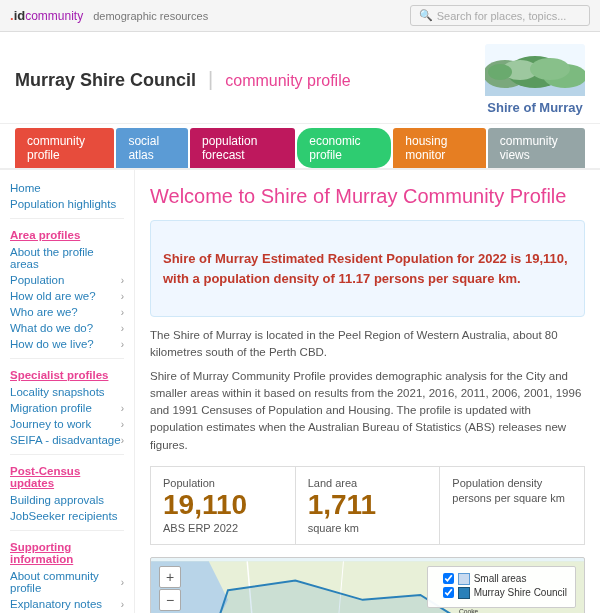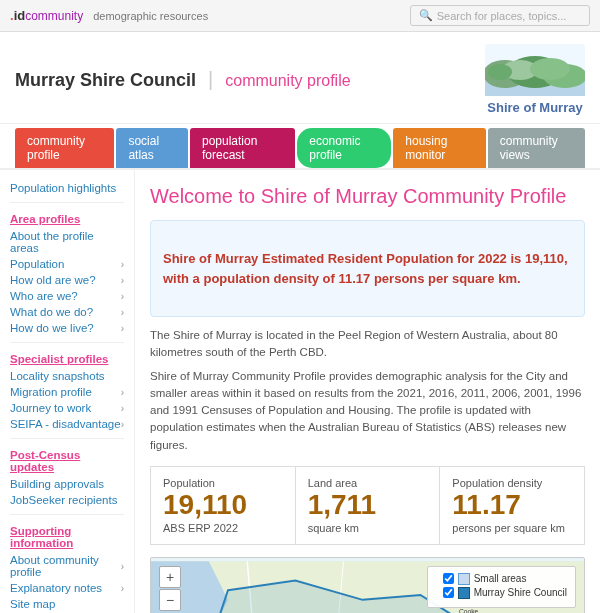--- a/index.html
+++ b/index.html
@@ -256,20 +256,21 @@
   <div class="nav-tab" style="background:#5b9bd5;">social atlas</div>
   <div class="nav-tab" style="background:#be185d;">population forecast</div>
   <div class="nav-tab" style="background:#2ecc71;border-radius:15px;">economic profile</div>
   <div class="nav-tab" style="background:#e67e22;">housing monitor</div>
   <div class="nav-tab" style="background:#95a5a6;">community views</div>
 </div>
 
 <div class="main-layout">
 
   <div class="sidebar">
+    <a class="sidebar-link">Home</a>
     <a class="sidebar-link">Population highlights</a>
 
     <hr class="sidebar-divider">
     <div class="sidebar-section-title">Area profiles</div>
     <div class="sidebar-item">
       <a>About the profile areas</a>
     </div>
     <div class="sidebar-item">
       <a>Population</a>
       <span class="sidebar-arrow">›</span>
@@ -350,21 +351,20 @@
         <div class="stat-value">19,110</div>
         <div class="stat-sub">ABS ERP 2022</div>
       </div>
       <div class="stat-box">
         <div class="stat-label">Land area</div>
         <div class="stat-value">1,711</div>
         <div class="stat-sub">square km</div>
       </div>
       <div class="stat-box">
         <div class="stat-label">Population density</div>
-        <div class="stat-value">11.17</div>
         <div class="stat-sub">persons per square km</div>
       </div>
     </div>
 
     <div class="map-container">
       
       <svg class="map-svg" viewBox="0 0 450 230" xmlns="http://www.w3.org/2000/svg">
 
         <rect width="450" height="230" fill="#d4e8f0"></rect>
 

